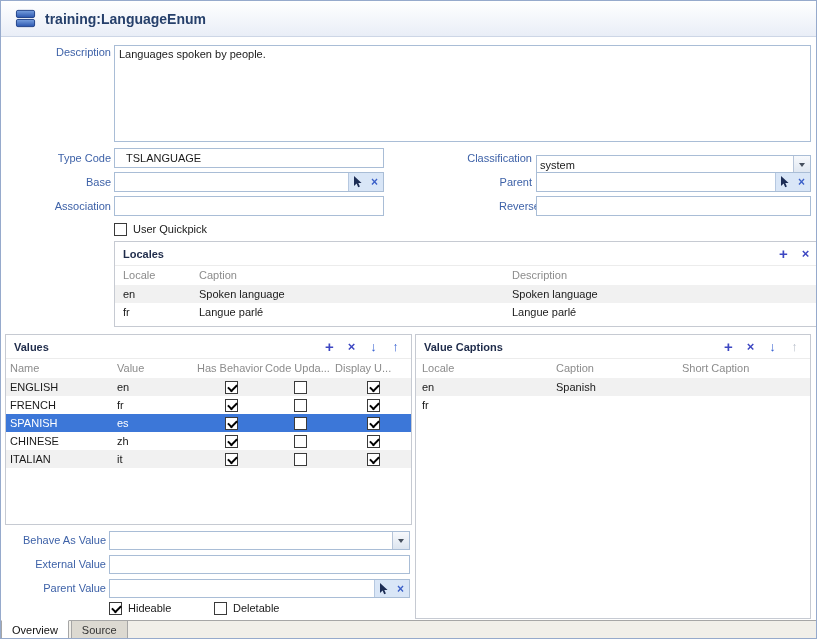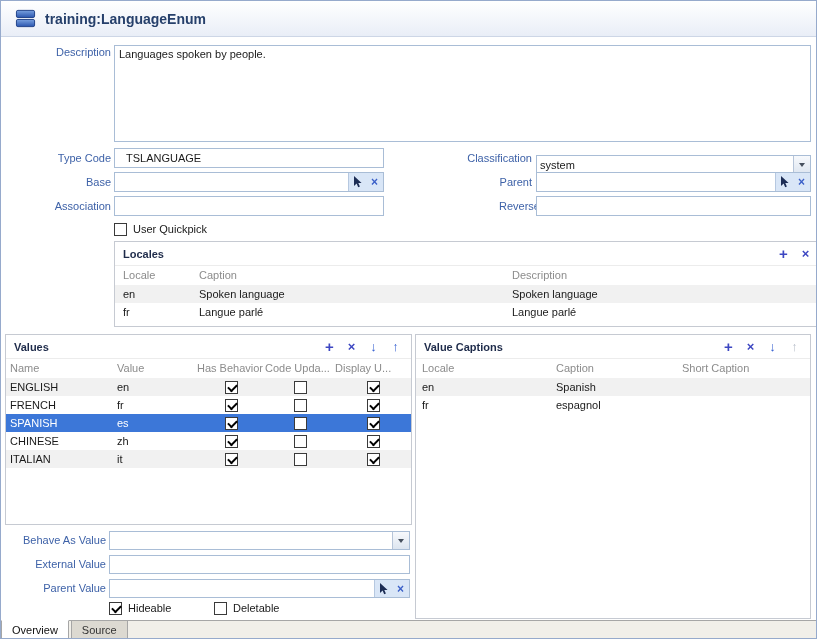--- a/index.html
+++ b/index.html
@@ -301,21 +301,20 @@
       <span class="col c3">Short Caption</span>
     </div>
     <div class="tbody">
       <div class="trow cap-grid">
         <span class="col c1">en</span>
         <span class="col c2">Spanish</span>
         <span class="col c3"></span>
       </div>
       <div class="trow cap-grid">
         <span class="col c1">fr</span>
-        <span class="col c2">espagnol</span>
         <span class="col c3"></span>
       </div>
     </div>
   </div>
 
   <div class="tabstrip">
     <div class="tab active">
       <span>Overview</span>
     </div>
     <div class="tab">

